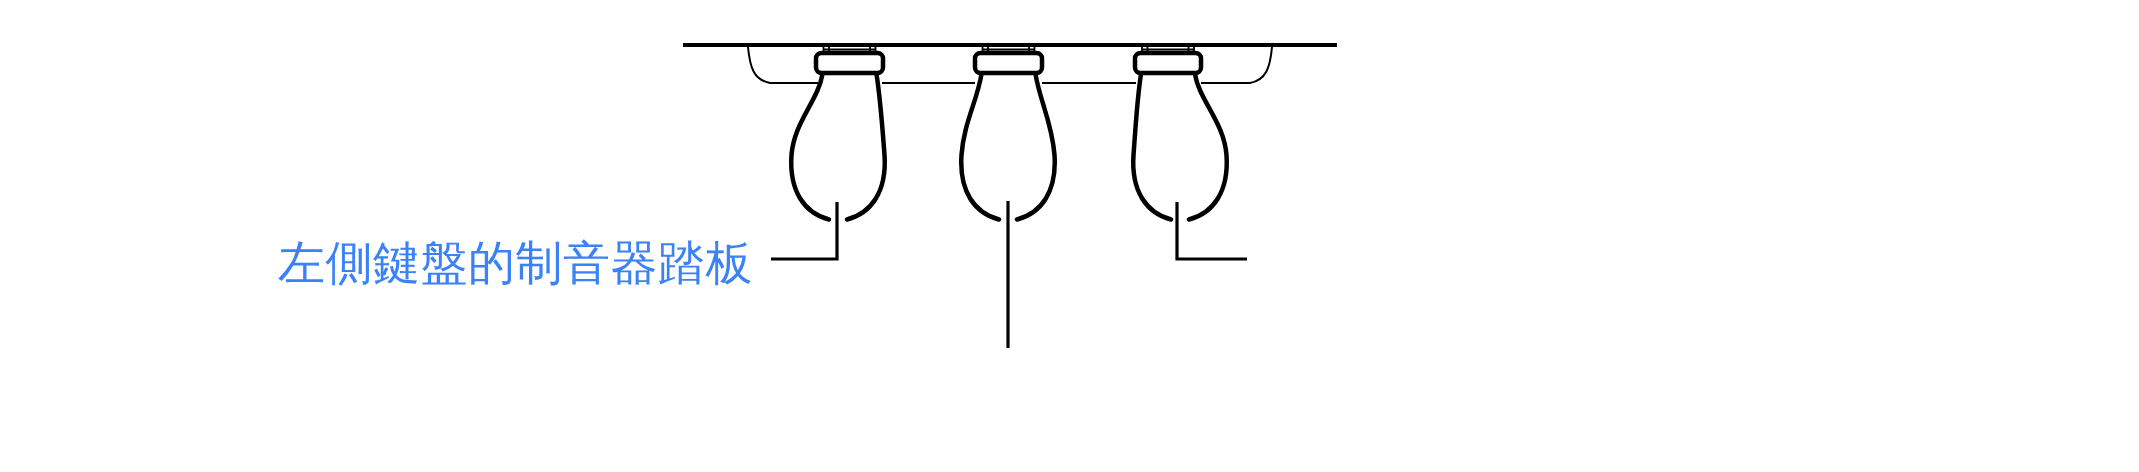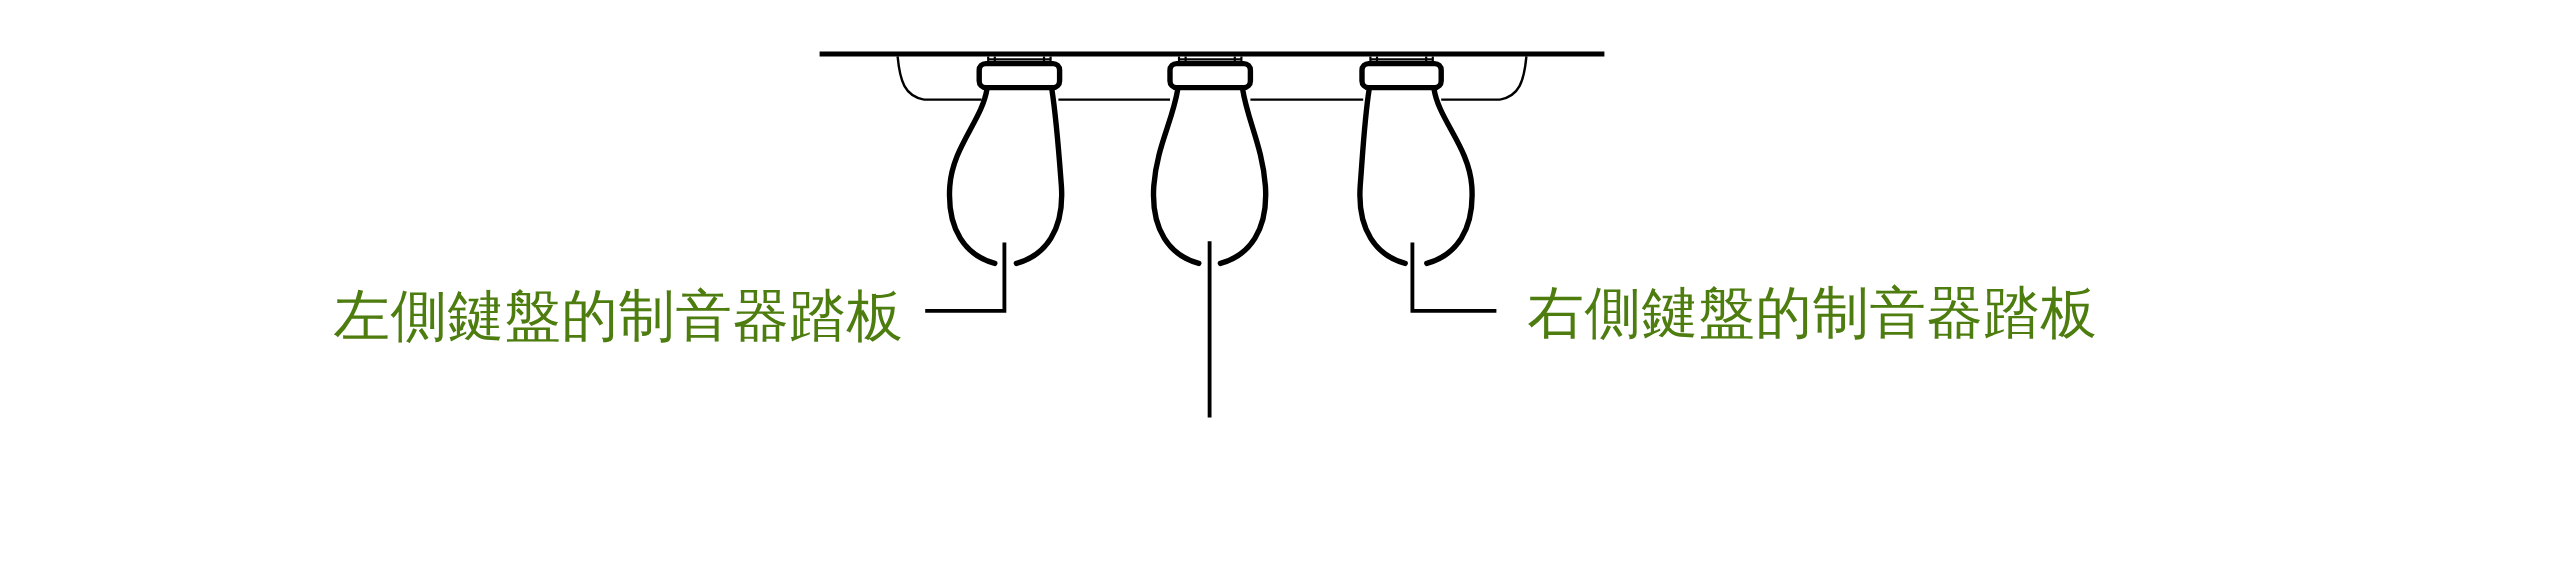--- a/index.html
+++ b/index.html
@@ -15,21 +15,21 @@
     overflow: hidden;
     font-family: "Liberation Sans", "DejaVu Sans", sans-serif;
   }
   #diagram-svg {
     position: absolute;
     left: 0;
     top: 0;
   }
   .callout {
     position: absolute;
-    color: #4d7c0f;
+    color: #3b82f6;
     font-size: 47px;
     letter-spacing: 0.5px;
     line-height: 50px;
     white-space: nowrap;
     font-weight: 400;
   }
   .callout-left  { top: 238px; right: 1386px; text-align: right; }
   .callout-right { top: 236px; left: 1273px; }
   .callout-center{ top: 364px; left: 1013px; transform: translateX(-50%); }
 </style>
@@ -83,16 +83,15 @@
       </g>
 
       <path d="M 837 202 V 259 H 771" stroke-width="3.2"></path>
       <path d="M 1008 201 V 348" stroke-width="3.2"></path>
       <path d="M 1177 202 V 259 H 1247" stroke-width="3.2"></path>
     </g>
   </svg>
 
   <div class="callout callout-left">左側鍵盤的制音器踏板</div>
 
-  <div class="callout callout-right">右側鍵盤的制音器踏板</div>
 
 
 </div>
 
 </body></html>

